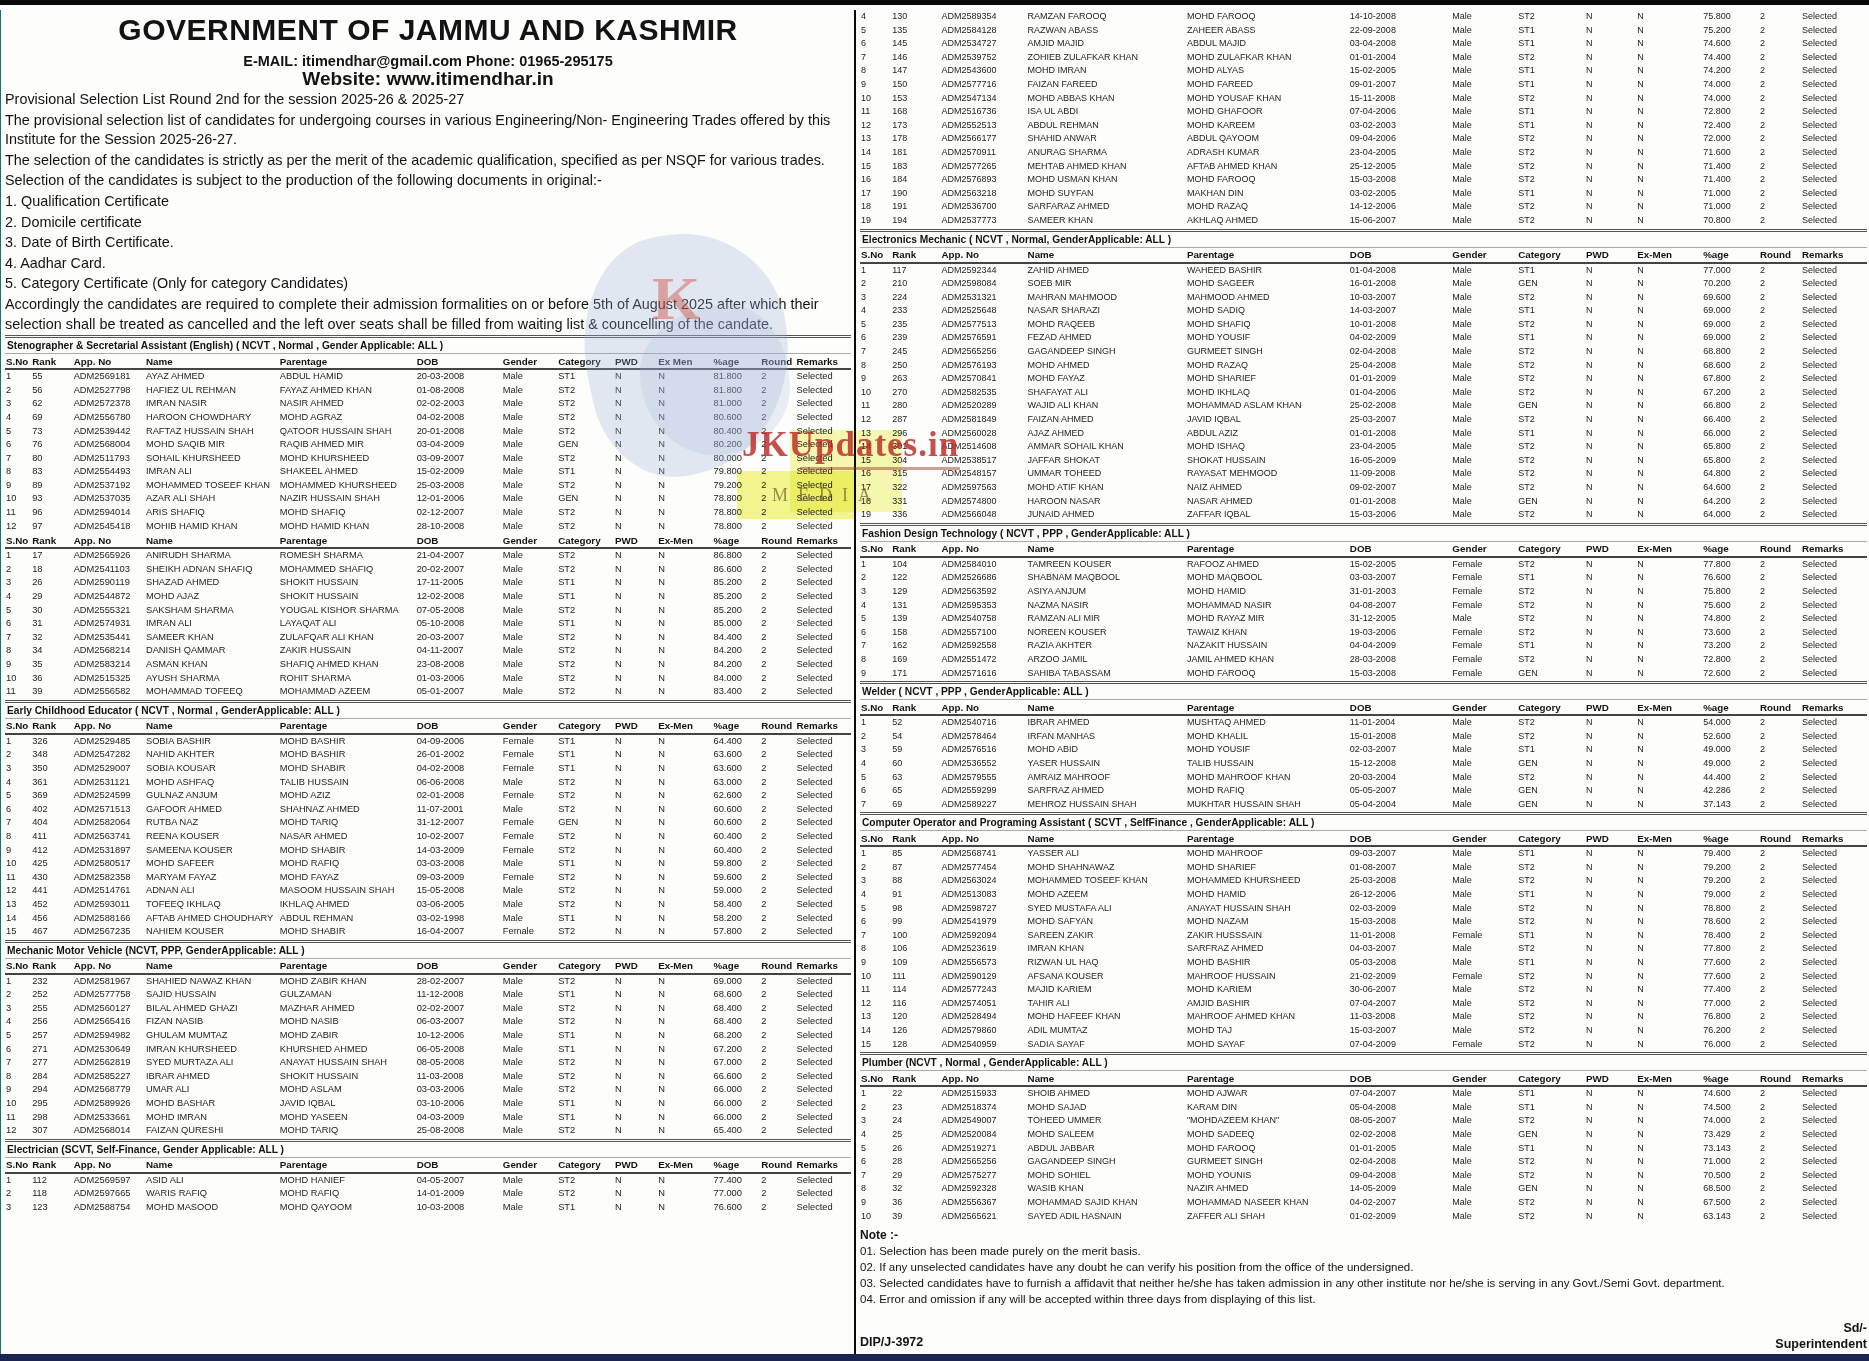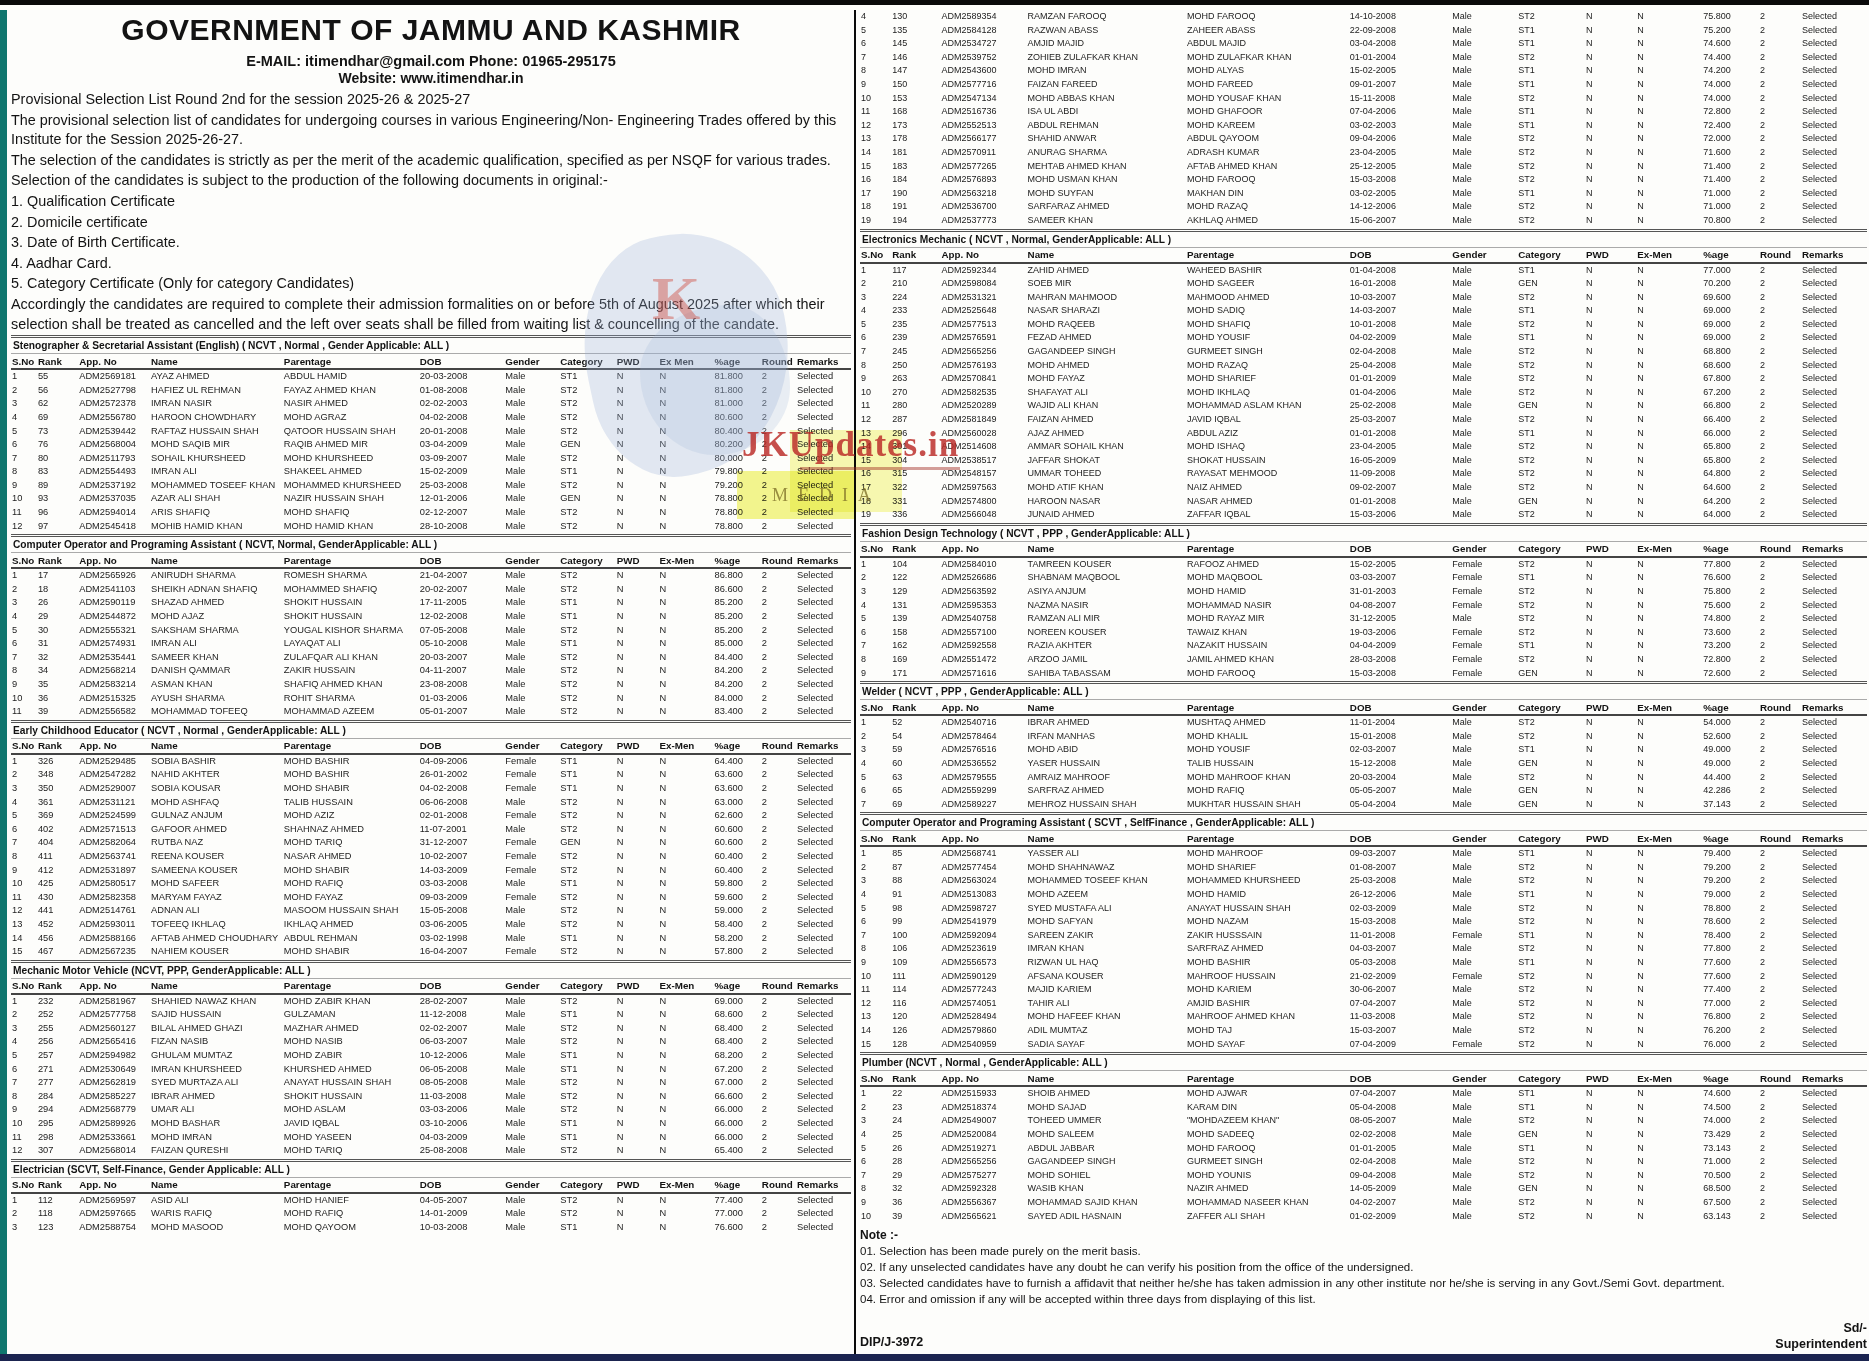--- a/index.html
+++ b/index.html
@@ -1,25 +1,25 @@
 <!DOCTYPE html>
 <html><head>
 <meta charset="utf-8">
 <style>
   html,body{margin:0;padding:0;background:#e8e8e8;}
   .page{position:relative;width:1869px;height:1361px;background:#fdfdfb;
         font-family:"Liberation Sans",sans-serif;color:#131313;overflow:hidden;
         border-top:5px solid #0a0a0a;box-sizing:border-box;}
   .col-left{position:absolute;left:0;top:5px;width:856px;height:1344px;
-            border-left:7px solid #0f766e;border-right:2px solid #0a0a0a;box-sizing:border-box;
+            border-left:1px solid #0f766e;border-right:2px solid #0a0a0a;box-sizing:border-box;
             padding:2px 3px 0 4px;}
   .col-right{position:absolute;left:860px;top:5px;width:1007px;height:1344px;padding-top:0;}
   .doc-title{font-weight:bold;text-align:center;font-size:30px;line-height:35px;letter-spacing:.5px;}
   .contact-line{font-weight:bold;text-align:center;font-size:14.5px;line-height:18px;margin-top:5px;}
-  .website-line{font-weight:bold;text-align:center;font-size:14px;line-height:17px;}
+  .website-line{font-weight:bold;text-align:center;font-size:19px;line-height:17px;}
   .intro{font-size:14.4px;line-height:19.6px;margin-top:3px;}
   .intro div{margin-bottom:1px;}
   .sec-title{font-weight:bold;font-size:10.2px;line-height:13px;border-top:3px double #555;
              border-bottom:1px solid #aaa;padding:1px 2px;margin-top:1px;white-space:nowrap;overflow:hidden;}
   table.data-table{width:100%;border-collapse:collapse;table-layout:fixed;}
   table.data-table th{font-size:9.8px;font-weight:bold;text-align:left;border-bottom:2px solid #444;
       padding:0 1px;height:14px;white-space:nowrap;overflow:hidden;}
   table.data-table td{font-size:9.3px;height:13.6px;line-height:13.6px;padding:0 1px;
       white-space:nowrap;overflow:hidden;color:#222;}
   .col-right table.data-table td{font-size:9.0px;}
@@ -280,21 +280,20 @@
               <td>Male</td>
               <td>ST2</td>
               <td>N</td>
               <td>N</td>
               <td>78.800</td>
               <td>2</td>
               <td>Selected</td>
             </tr>
           </tbody>
         </table>
-        <div class="sec-title">Computer Operator and Programing Assistant ( NCVT, Normal, GenderApplicable: ALL )</div>
         <table class="data-table">
           <colgroup>
             <col style="width: 3.4%;">
             <col style="width: 5.4%;">
             <col style="width: 9.4%;">
             <col style="width: 17.4%;">
             <col style="width: 17.8%;">
             <col style="width: 11.2%;">
             <col style="width: 7.2%;">
             <col style="width: 7.4%;">

